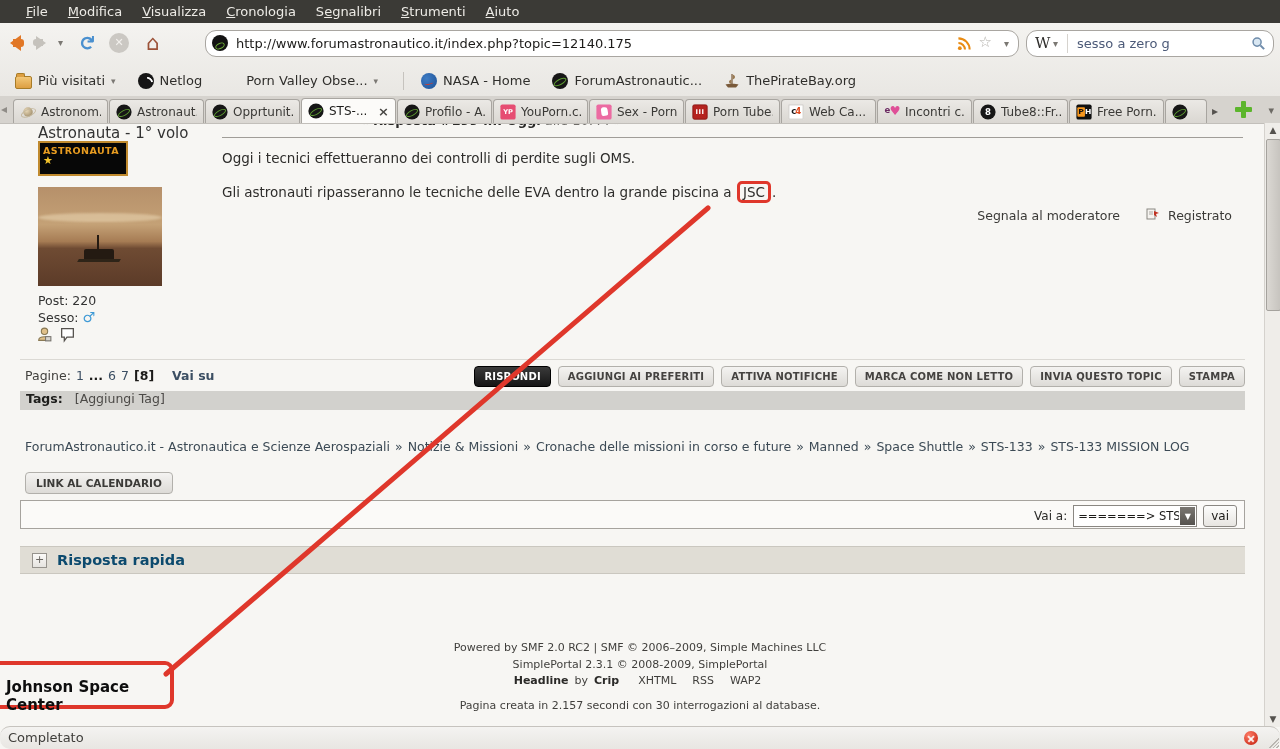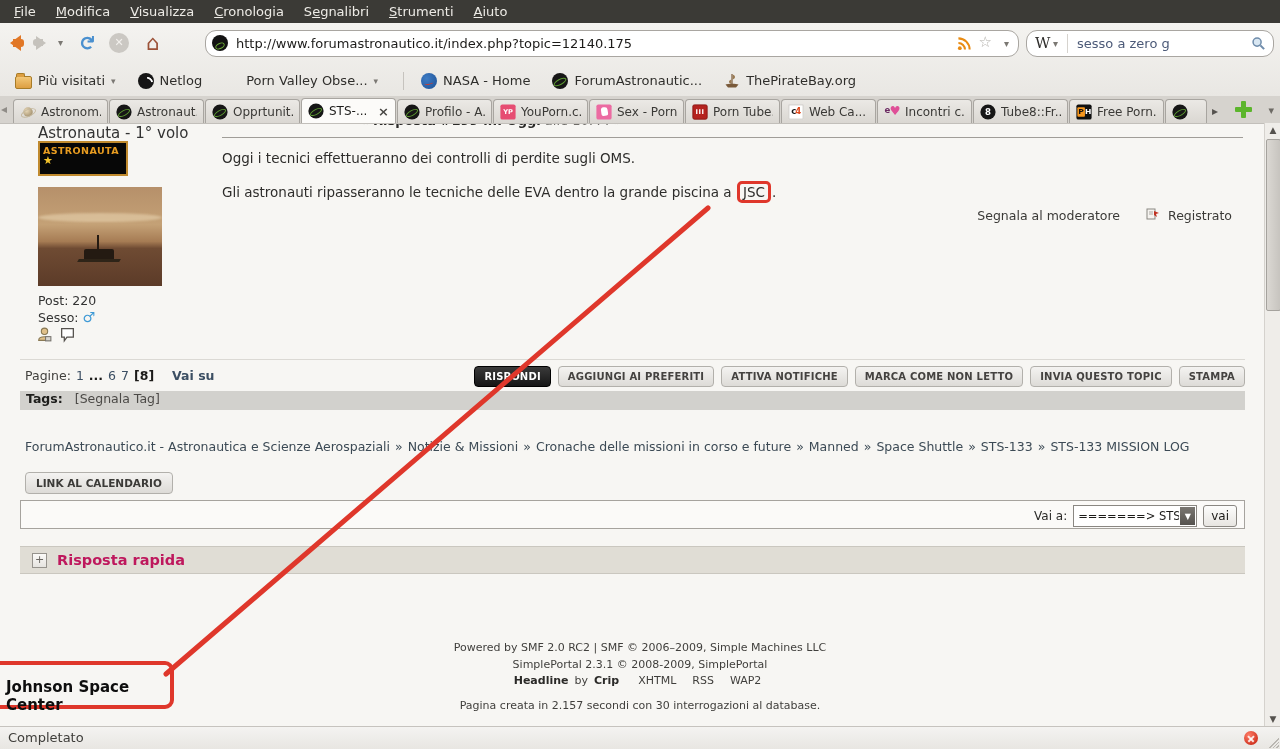--- a/index.html
+++ b/index.html
@@ -1,19 +1,19 @@
 <!DOCTYPE html>
 <html><head>
 <meta charset="utf-8">
 <style>
   html,body{margin:0;padding:0;background:#888;}
   #screen{position:relative;width:1280px;height:749px;overflow:hidden;background:#f7f6f3;
           font-family:"DejaVu Sans","Liberation Sans",sans-serif;-webkit-font-smoothing:antialiased;}
   
-  #menubar{position:absolute;top:0;left:0;right:0;height:23px;background:#3b3a36;display:flex;align-items:center;padding-left:4px;z-index:7;}
+  #menubar{position:absolute;top:0;left:0;right:0;height:23px;background:#3b3a36;display:flex;align-items:center;padding-left:16px;z-index:7;}
   .menu-item{color:#edebe6;font-size:13px;padding:3px 10px;cursor:default;}
   .menu-item .accel{text-decoration:underline;}
   
   #toolbars{position:absolute;top:23px;left:0;right:0;height:73px;background:linear-gradient(#f4f3f0,#e9e7e3);z-index:7;}
   #navrow{position:absolute;top:0;left:0;right:0;height:39px;display:flex;align-items:center;}
   .navbtn{display:inline-flex;align-items:center;justify-content:center;height:30px;min-width:28px;}
   .arrow-back{position:relative;width:24px;height:16px;}
   .arrow-back::before{content:'';position:absolute;left:0;top:0;border:8px solid transparent;border-right:11px solid #e17726;}
   .arrow-back::after{content:'';position:absolute;left:11px;top:4px;width:11px;height:8px;background:#e17726;border-radius:0 3px 3px 0;}
   .arrow-fwd{position:relative;width:22px;height:14px;opacity:.95;}
@@ -136,31 +136,31 @@
   #jumpctl{position:absolute;right:7px;top:4px;display:flex;align-items:center;gap:6px;}
   #jump-label{font-size:12px;color:#2c2b29;}
   #jump-select{width:122px;height:20px;background:#fff;border:1px solid #8a8782;display:flex;align-items:center;position:relative;}
   #jump-select .val{font-size:11.5px;color:#1c1b19;padding-left:4px;white-space:nowrap;overflow:hidden;flex:1;}
   #jump-select .sarrow{width:15px;height:18px;background:linear-gradient(#7a7772,#55524e);margin:0 1px;color:#fff;font-size:8px;display:flex;align-items:center;justify-content:center;}
   #jump-go{height:20px;padding:0 7px;background:linear-gradient(#fdfdfc,#e7e5e1);border:1px solid #8a8782;border-radius:3px;font-size:12px;color:#1c1b19;display:flex;align-items:center;}
   #qrband{position:absolute;left:20px;top:423px;width:1225px;height:28px;background:#e0ddd5;border-top:1px solid #cac7bf;border-bottom:1px solid #cac7bf;
           display:flex;align-items:center;padding-left:12px;box-sizing:border-box;gap:10px;}
   #qr-plus{width:13px;height:13px;border:1px solid #96938d;background:linear-gradient(#fbfaf8,#e6e4e0);position:relative;}
   #qr-plus::before{content:'+';position:absolute;inset:0;text-align:center;line-height:12px;font-size:11px;color:#6a6762;}
-  #qr-title{font-size:14.5px;font-weight:bold;color:#be185d;}
+  #qr-title{font-size:14.5px;font-weight:bold;color:#0c4a6e;}
   .footer-line{position:absolute;left:0;width:100%;text-align:center;font-size:11px;color:#403f3c;}
   #f1{top:518px;} #f2{top:535px;} #f3{top:551px;} #f4{top:576px;}
   .fp{margin:0 3px;} .fp.bold{font-weight:bold;color:#2b2a28;} .fp.link{margin:0 8px;} .fp.gap{margin-left:16px;}
   
   #scrollbar{position:absolute;right:0;top:123px;width:16px;height:604px;background:#efede9;border-left:1px solid #d5d2cd;z-index:8;box-sizing:border-box;}
   .sb-arrow{position:absolute;left:0;width:16px;height:15px;text-align:center;font-size:9px;color:#55524e;line-height:15px;}
   #sb-up{top:0;} #sb-down{bottom:0;}
   #sb-thumb{position:absolute;left:1px;top:16px;width:13px;height:170px;background:linear-gradient(90deg,#dbd8d3,#c7c4bf);border:1px solid #a5a29d;border-radius:2px;}
   
-  #statusbar{position:absolute;left:0;right:0;bottom:0;height:22px;background:linear-gradient(#f4f3f1,#e8e6e2);border-top:1px solid #c6c3be;z-index:9;}
+  #statusbar{position:absolute;left:0;right:0;bottom:0;height:22px;background:linear-gradient(#f4f3f1,#e8e6e2);border-top:1px solid #c6c3be;z-index:9;border-radius:10px;}
   #status-text{position:absolute;left:8px;top:3px;font-size:13px;color:#3e3d3a;}
   #ext-icon{position:absolute;right:22px;top:4px;width:14px;height:14px;border-radius:50%;background:radial-gradient(circle at 35% 30%,#ff7d68,#c01a08);}
   #ext-icon::before,#ext-icon::after{content:'';position:absolute;left:3px;top:6.5px;width:8px;height:1.5px;background:rgba(255,255,255,.85);}
   #ext-icon::before{transform:rotate(45deg);} #ext-icon::after{transform:rotate(-45deg);}
   #grip{position:absolute;right:1px;bottom:1px;width:12px;height:12px;
         background:linear-gradient(135deg,transparent 58%,#b9b6b1 58%,#b9b6b1 64%,transparent 64%,transparent 72%,#b9b6b1 72%,#b9b6b1 78%,transparent 78%,transparent 86%,#b9b6b1 86%,#b9b6b1 92%,transparent 92%);}
   
   #anno-svg{position:absolute;left:0;top:0;z-index:30;pointer-events:none;}
   #anno-label{position:absolute;left:-10px;top:661px;width:184px;height:48px;border:4px solid #df372b;border-radius:9px;z-index:31;box-sizing:border-box;}
   #anno-label span{display:block;margin:13px 0 0 12px;font-size:15px;font-weight:bold;color:#0e0e0e;}
@@ -399,21 +399,21 @@
       <span class="act-btn primary">RISPONDI</span>
         <span class="act-btn">AGGIUNGI AI PREFERITI</span>
         <span class="act-btn">ATTIVA NOTIFICHE</span>
         <span class="act-btn">MARCA COME NON LETTO</span>
         <span class="act-btn">INVIA QUESTO TOPIC</span>
         <span class="act-btn">STAMPA</span>
     </div>
 
     <div id="tagsband">
       <span class="tl">Tags:</span>
-      <span class="ta">[Segnala Tag]</span>
+      <span class="ta">[Aggiungi Tag]</span>
     </div>
 
     <div id="breadcrumb">
       <span><span class="crumb">ForumAstronautico.it - Astronautica e Scienze Aerospaziali</span></span><span class="sep"><span class="crumb-sep">»</span><span class="crumb">Notizie &amp; Missioni</span></span><span class="sep"><span class="crumb-sep">»</span><span class="crumb">Cronache delle missioni in corso e future</span></span><span class="sep"><span class="crumb-sep">»</span><span class="crumb">Manned</span></span><span class="sep"><span class="crumb-sep">»</span><span class="crumb">Space Shuttle</span></span><span class="sep"><span class="crumb-sep">»</span><span class="crumb">STS-133</span></span><span class="sep"><span class="crumb-sep">»</span><span class="crumb">STS-133 MISSION LOG</span></span>
     </div>
 
     <span id="calendar-btn">LINK AL CALENDARIO</span>
 
     <div id="jumpbox">
       <div id="jumpctl">

